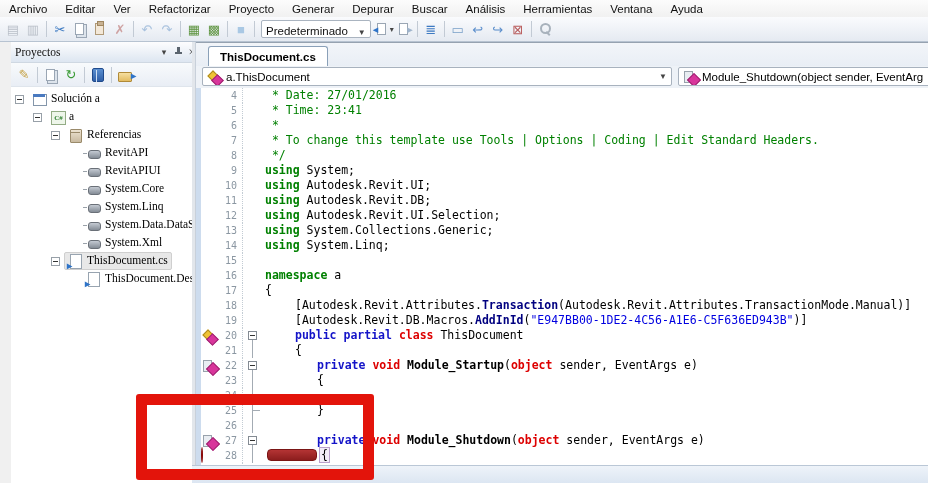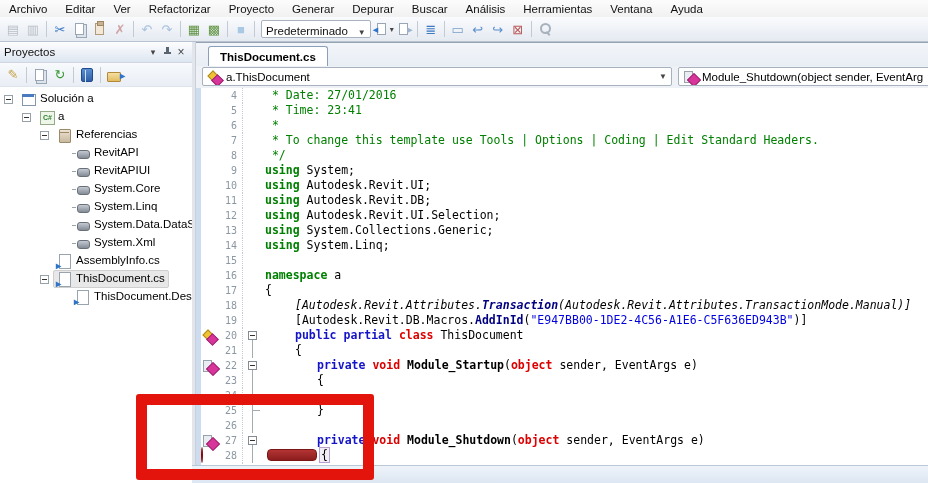--- a/index.html
+++ b/index.html
@@ -35,21 +35,21 @@
   .book{background:linear-gradient(#5b8fd0,#2f5fa8);border:1px solid #1f4a8c;border-radius:2px;width:12px;height:14px;margin:1px 2px;}
   .book::before{content:"";position:absolute;left:3px;top:1px;width:1px;height:12px;background:#cfe0f4;}
   .folder{margin-top:2px;}
   .folder::before{content:"";position:absolute;left:1px;top:4px;width:12px;height:8px;background:linear-gradient(#f6dfa0,#e3bc62);border:1px solid #b08a38;border-radius:1px;}
   .folder::after{content:"▸";position:absolute;right:-3px;bottom:-1px;color:#2f74c8;font-size:10px;font-weight:bold;}
   .pin-icon{position:relative;width:10px;height:11px;display:inline-block;}
   .pin-icon::before{content:"";position:absolute;left:4px;top:1px;width:3px;height:5px;background:#5a646e;}
   .pin-icon::after{content:"";position:absolute;left:2px;top:6px;width:7px;height:2px;background:#5a646e;box-shadow:3px 2px 0 -1px #5a646e;}
 
   
-  #sidebar{position:absolute;left:0;top:42px;width:192px;height:441px;background:#fff;}
+  #sidebar{position:absolute;left:11px;top:42px;width:192px;height:441px;background:#fff;font-family:Liberation Serif, serif;}
   #sb-head{height:21px;background:linear-gradient(#fdfdfe,#dde6f1);border-bottom:1px solid #cfd8e2;
     display:flex;align-items:center;padding:0 4px;font-size:11.5px;color:#111;}
   #sb-head .sp{flex:1;}
   .sb-hbtn{width:14px;text-align:center;font-size:9px;color:#444;}
   #sb-tools{height:24px;display:flex;align-items:center;padding-left:3px;
     background:linear-gradient(#f8fafc,#e9eef5);border-bottom:1px solid #dfe5ec;}
   #tree{padding-top:3px;font-size:11.5px;color:#000;}
   .trow{height:18px;display:flex;align-items:center;white-space:nowrap;}
   .texp{width:9px;height:9px;background:#fff;border:1px solid #98a0a8;position:relative;flex:none;margin-right:4px;}
   .texp::before{content:"";position:absolute;left:1px;top:3px;width:5px;height:1px;background:#333;}
@@ -279,27 +279,20 @@
           <span class="tlab">System.Data.DataS</span>
         </span>
       </div>
       <div class="trow" style="padding-left: 58px;">
         <span class="texp-sp"></span>
         <span class="hl">
           <span class="tic tic-dll"></span>
           <span class="tlab">System.Xml</span>
         </span>
       </div>
-      <div class="trow" style="padding-left: 40px;">
-        <span class="texp-sp"></span>
-        <span class="hl">
-          <span class="tic tic-csfile"></span>
-          <span class="tlab">AssemblyInfo.cs</span>
-        </span>
-      </div>
       <div class="trow sel" style="padding-left: 40px;">
         <span class="texp"></span>
         <span class="hl">
           <span class="tic tic-csfile"></span>
           <span class="tlab">ThisDocument.cs</span>
         </span>
       </div>
       <div class="trow" style="padding-left: 58px;">
         <span class="texp-sp"></span>
         <span class="hl">
@@ -338,21 +331,21 @@
     <div class="crow"><span class="lm"></span><span class="ln">8</span><span class="fold"></span><span class="cline" style="padding-left: 3px;"><span class="tok-cm"> */</span></span></div>
     <div class="crow"><span class="lm"></span><span class="ln">9</span><span class="fold"></span><span class="cline" style="padding-left: 3px;"><span class="tok-kw1">using</span><span class="tok-pl"> System;</span></span></div>
     <div class="crow"><span class="lm"></span><span class="ln">10</span><span class="fold"></span><span class="cline" style="padding-left: 3px;"><span class="tok-kw1">using</span><span class="tok-pl"> Autodesk.Revit.UI;</span></span></div>
     <div class="crow"><span class="lm"></span><span class="ln">11</span><span class="fold"></span><span class="cline" style="padding-left: 3px;"><span class="tok-kw1">using</span><span class="tok-pl"> Autodesk.Revit.DB;</span></span></div>
     <div class="crow"><span class="lm"></span><span class="ln">12</span><span class="fold"></span><span class="cline" style="padding-left: 3px;"><span class="tok-kw1">using</span><span class="tok-pl"> Autodesk.Revit.UI.Selection;</span></span></div>
     <div class="crow"><span class="lm"></span><span class="ln">13</span><span class="fold"></span><span class="cline" style="padding-left: 3px;"><span class="tok-kw1">using</span><span class="tok-pl"> System.Collections.Generic;</span></span></div>
     <div class="crow"><span class="lm"></span><span class="ln">14</span><span class="fold"></span><span class="cline" style="padding-left: 3px;"><span class="tok-kw1">using</span><span class="tok-pl"> System.Linq;</span></span></div>
     <div class="crow"><span class="lm"></span><span class="ln">15</span><span class="fold"></span><span class="cline" style="padding-left: 3px;"></span></div>
     <div class="crow"><span class="lm"></span><span class="ln">16</span><span class="fold"></span><span class="cline" style="padding-left: 3px;"><span class="tok-kw1">namespace</span><span class="tok-pl"> a</span></span></div>
     <div class="crow"><span class="lm"></span><span class="ln">17</span><span class="fold"></span><span class="cline" style="padding-left: 3px;"><span class="tok-pl">{</span></span></div>
-    <div class="crow"><span class="lm"></span><span class="ln">18</span><span class="fold"></span><span class="cline" style="padding-left: 33px; font-style: italic;"><span class="tok-pl">[Autodesk.Revit.Attributes.</span><span class="tok-ty">Transaction</span><span class="tok-pl">(Autodesk.Revit.Attributes.TransactionMode.Manual)]</span></span></div>
+    <div class="crow"><span class="lm"></span><span class="ln">18</span><span class="fold"></span><span class="cline" style="padding-left: 33px;"><span class="tok-pl">[Autodesk.Revit.Attributes.</span><span class="tok-ty">Transaction</span><span class="tok-pl">(Autodesk.Revit.Attributes.TransactionMode.Manual)]</span></span></div>
     <div class="crow"><span class="lm"></span><span class="ln">19</span><span class="fold"></span><span class="cline" style="padding-left: 33px;"><span class="tok-pl">[Autodesk.Revit.DB.Macros.</span><span class="tok-ty">AddInId</span><span class="tok-pl">(</span><span class="tok-st">"E947BB00-1DE2-4C56-A1E6-C5F636ED943B"</span><span class="tok-pl">)]</span></span></div>
     <div class="crow"><span class="lm"><span class="ic-class"></span></span><span class="ln">20</span><span class="fold"><span class="fbx"></span><span class="vln-b"></span></span><span class="cline" style="padding-left: 33px;"><span class="tok-kw2">public</span><span class="tok-pl"> </span><span class="tok-kw2">partial</span><span class="tok-pl"> </span><span class="tok-kw3">class</span><span class="tok-pl"> ThisDocument</span></span></div>
     <div class="crow"><span class="lm"></span><span class="ln">21</span><span class="fold"><span class="vln"></span></span><span class="cline" style="padding-left: 33px;"><span class="tok-pl">{</span></span></div>
     <div class="crow"><span class="lm"><span class="ic-method"></span></span><span class="ln">22</span><span class="fold"><span class="fbx"></span><span class="vln-b"></span></span><span class="cline" style="padding-left: 55px;"><span class="tok-kw2">private</span><span class="tok-pl"> </span><span class="tok-kw3">void</span><span class="tok-pl"> </span><span class="tok-mb">Module_Startup</span><span class="tok-pl">(</span><span class="tok-kw3">object</span><span class="tok-pl"> sender, EventArgs e)</span></span></div>
     <div class="crow"><span class="lm"></span><span class="ln">23</span><span class="fold"><span class="vln"></span></span><span class="cline" style="padding-left: 55px;"><span class="tok-pl">{</span></span></div>
     <div class="crow"><span class="lm"></span><span class="ln">24</span><span class="fold"><span class="vln"></span></span><span class="cline" style="padding-left: 3px;"></span></div>
     <div class="crow"><span class="lm"></span><span class="ln">25</span><span class="fold"><span class="vln"></span><span class="ftick"></span></span><span class="cline" style="padding-left: 55px;"><span class="tok-pl">}</span></span></div>
     <div class="crow"><span class="lm"></span><span class="ln">26</span><span class="fold"><span class="vln"></span></span><span class="cline" style="padding-left: 3px;"></span></div>
     <div class="crow"><span class="lm"><span class="ic-method"></span></span><span class="ln">27</span><span class="fold"><span class="fbx"></span><span class="vln-b"></span></span><span class="cline" style="padding-left: 55px;"><span class="tok-kw2">private</span><span class="tok-pl"> </span><span class="tok-kw3">void</span><span class="tok-pl"> </span><span class="tok-mb">Module_Shutdown</span><span class="tok-pl">(</span><span class="tok-kw3">object</span><span class="tok-pl"> sender, EventArgs e)</span></span></div>
     <div class="crow"><span class="lm"><span class="ic-bp"></span></span><span class="ln">28</span><span class="fold"><span class="vln"></span></span><span class="cline" style="padding-left: 5px;"><span class="tok-blob"></span><span class="tok-brace">{</span></span></div>

